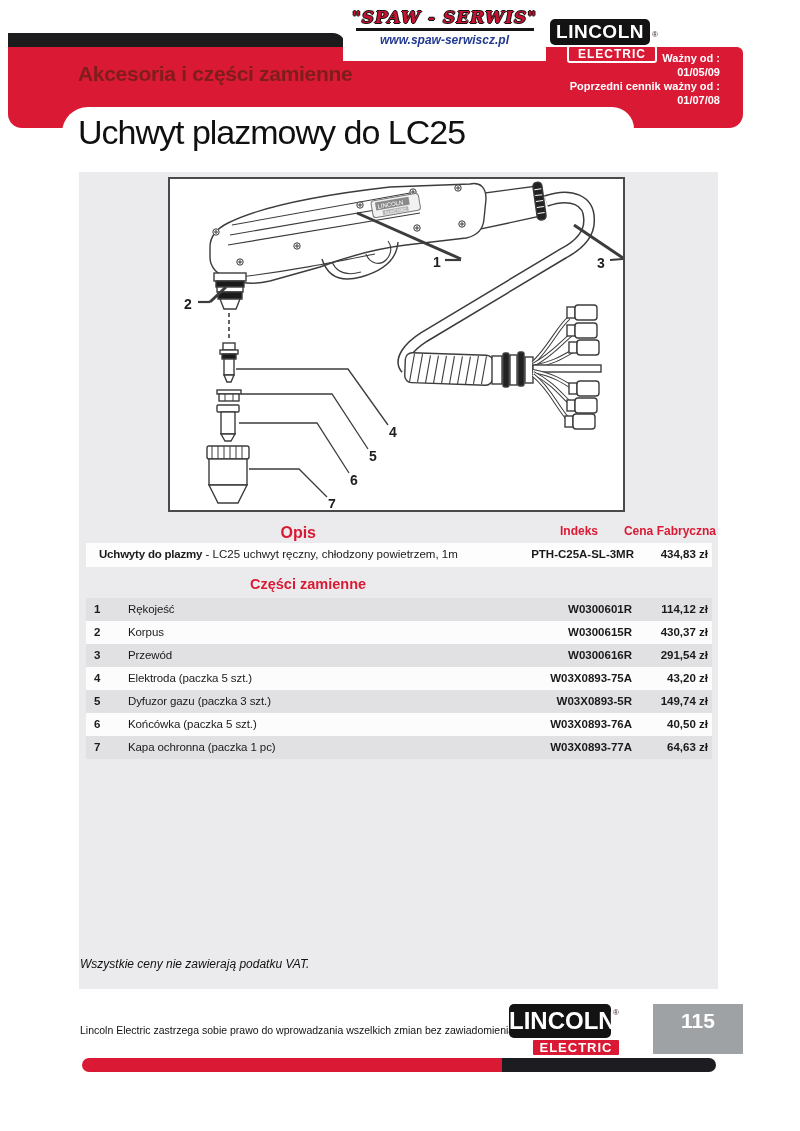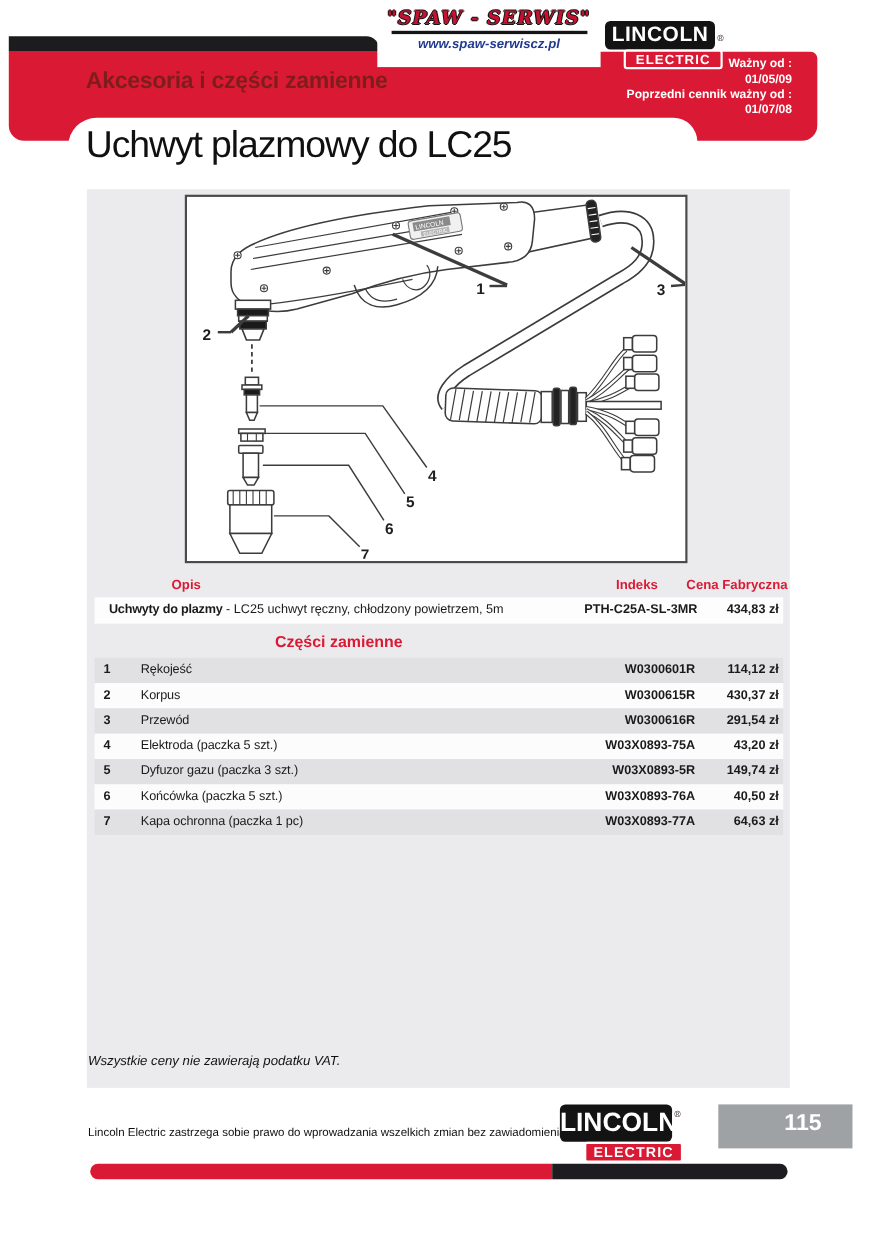--- a/index.html
+++ b/index.html
@@ -29,21 +29,21 @@
   #title-box{left:62px;top:107px;width:572px;height:62px;background:#fff;border-radius:26px 22px 0 0;}
   #page-title{left:78px;top:113px;font-size:34px;color:#101010;letter-spacing:-1px;}
 
   
   #panel{left:79px;top:172px;width:639px;height:817px;background:#ebebed;}
   #diagram-box{left:168px;top:177px;width:457px;height:335px;background:#fff;
                border:2px solid #4a4a4a;box-sizing:border-box;}
 
   
   .red-b{color:var(--red);font-weight:bold;}
-  #opis-header{left:156px;top:524px;width:160px;text-align:left;font-size:12px;}
+  #opis-header{left:156px;top:524px;width:160px;text-align:right;font-size:16px;}
   #indeks-header{left:560px;top:524px;width:80px;text-align:left;font-size:12px;}
   #cena-header{right:84px;top:524px;font-size:12px;}
   #product-row{left:86px;top:543px;width:626px;height:24px;background:#fdfdfd;font-size:11.5px;}
   #product-desc{left:13px;top:5px;color:#1a1a1a;}
   #product-desc b{letter-spacing:-0.2px;margin-top:48px;}
   #product-indeks{right:78px;top:5px;font-weight:bold;color:#1a1a1a;}
   #product-cena{right:4px;top:5px;font-weight:bold;color:#1a1a1a;}
   #spare-title{left:250px;top:576px;width:300px;text-align:left;font-size:14.5px;}
   #rows{left:86px;top:598px;width:626px;}
   .prow{position:relative;height:23px;font-size:11.5px;color:#1a1a1a;}
@@ -53,22 +53,22 @@
   .prow .opis{position:absolute;left:42px;top:5px;letter-spacing:-0.1px;}
   .prow .indeks{position:absolute;right:80px;top:5px;font-weight:bold;}
   .prow .cena{position:absolute;right:4px;top:5px;font-weight:bold;}
 
   
   #note1{left:80px;top:957px;font-size:12px;color:#111;font-style:italic;}
   #note2{left:80px;top:1024px;font-size:10.5px;color:#111;}
   #lincoln-foot-black{left:509px;top:1004px;width:102px;height:34px;font-size:24px;line-height:34px;}
   #lincoln-foot-reg{left:613px;top:1008px;font-size:8px;color:#33211f;}
   #lincoln-foot-red{left:531px;top:1038px;width:90px;height:19px;font-size:13px;line-height:15px;}
-  #page-box{left:653px;top:1004px;width:90px;height:40px;background:#9fa2a5;color:#fff;
-            font-weight:bold;font-size:21px;text-align:center;line-height:34px;padding-left:32px;}
+  #page-box{left:653px;top:1004px;width:90px;height:50px;background:#9fa2a5;color:#fff;
+            font-weight:bold;font-size:21px;text-align:center;line-height:34px;}
   #bottom-bar{left:82px;top:1058px;width:634px;height:14px;display:flex;}
   #bottom-bar .redpart{width:420px;background:var(--red);border-radius:7px 0 0 7px;}
   #bottom-bar .blackpart{width:214px;background:#1d1d21;border-radius:0 7px 7px 0;}
   :root{--red:#da1a35;}
   svg text{font-family:"Liberation Sans",sans-serif;}
 </style>
 </head>
 <body>
 
 <div id="page">
@@ -241,21 +241,21 @@
         <text x="158" y="330">7</text>
       </g>
     </svg>
   </div>
 
   <div id="opis-header" class="abs red-b">Opis</div>
   <div id="indeks-header" class="abs red-b">Indeks</div>
   <div id="cena-header" class="abs red-b">Cena Fabryczna</div>
 
   <div id="product-row" class="abs">
-    <span id="product-desc" class="abs"><b>Uchwyty do plazmy</b><span> - LC25 uchwyt ręczny, chłodzony powietrzem, 5m</span></span>
+    <span id="product-desc" class="abs"><b>Uchwyty do plazmy</b><span> - LC25 uchwyt ręczny, chłodzony powietrzem, 1m</span></span>
     <span id="product-indeks" class="abs">PTH-C25A-SL-3MR</span>
     <span id="product-cena" class="abs">434,83 zł</span>
   </div>
 
   <div id="spare-title" class="abs red-b">Części zamienne</div>
 
   <div id="rows" class="abs">
       <div class="prow">
         <span class="no">1</span>
         <span class="opis">Rękojeść</span>

